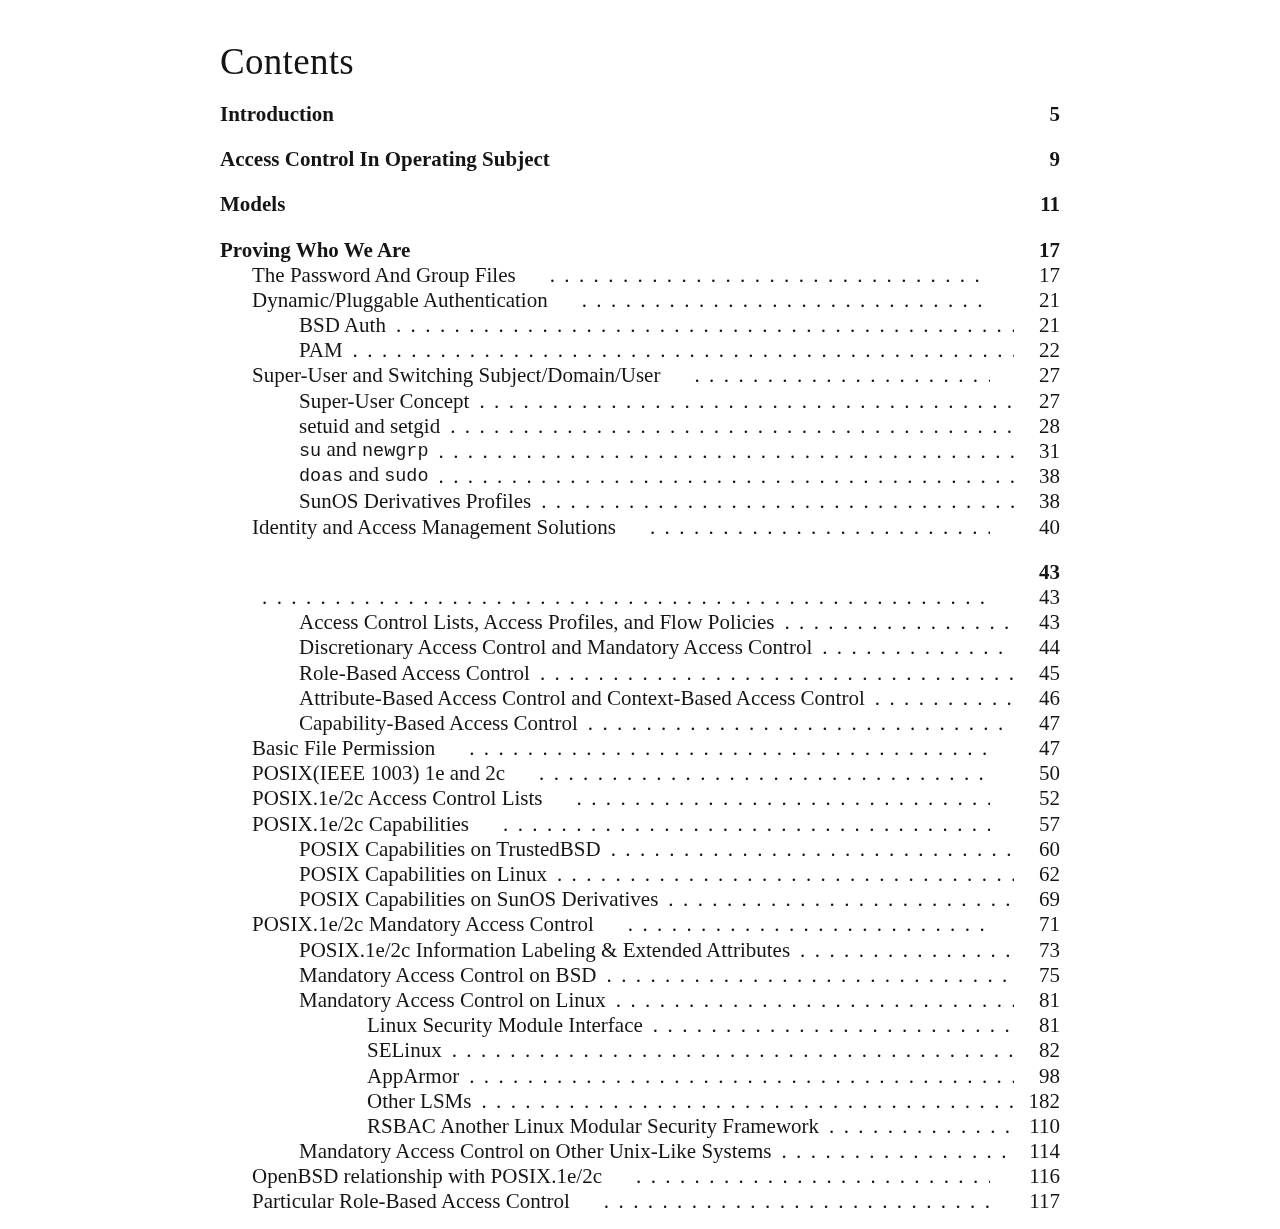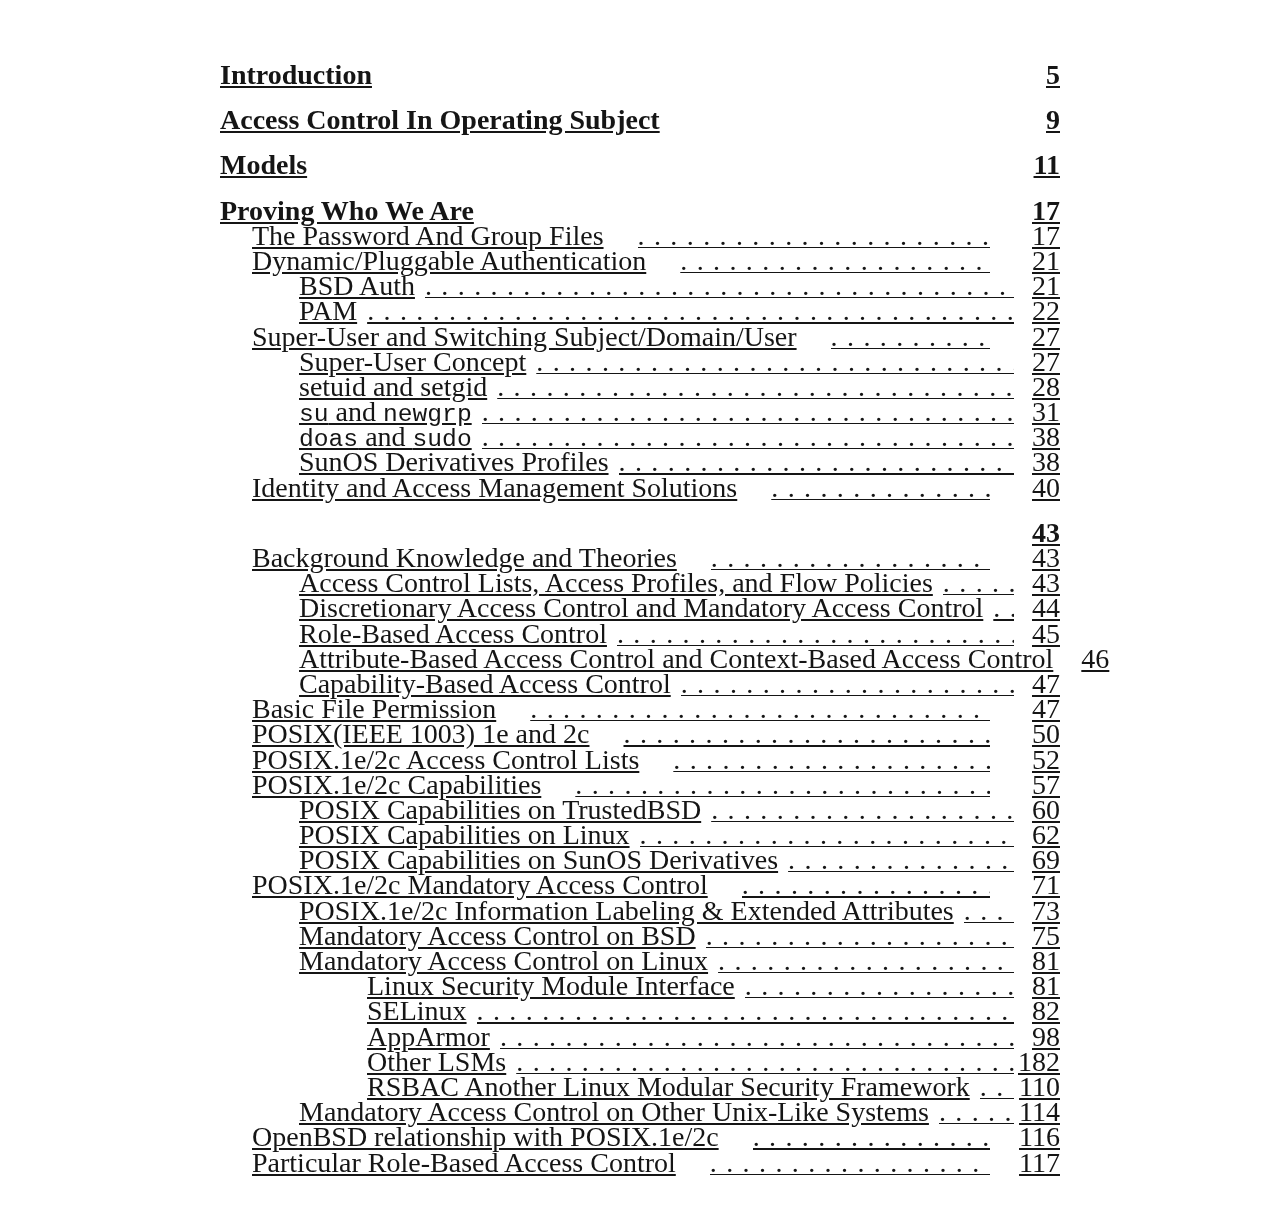--- a/index.html
+++ b/index.html
@@ -23,26 +23,25 @@
     font-size: 37px;
     font-weight: 400;
     line-height: 40px;
     letter-spacing: 0.3px;
   }
   .toc-list {
     margin-top: 0;
   }
   .toc-row {
     display: flex;
-    align-items: flex-start;
+    align-items: flex-end;
     height: 25.2px;
     line-height: 25.2px;
-    font-size: 28px;
+    font-size: 21px;
     white-space: nowrap;
-    text-decoration: underline;
   }
   .toc-row.level-0 {
     font-weight: bold;
     margin-top: 20px;
   }
   .toc-row.level-1 { padding-left: 32px; gap: 24px; }
   .toc-row.level-2 { padding-left: 79px; }
   .toc-row.level-3 { padding-left: 147px; }
   .toc-title {
     white-space: nowrap;
@@ -69,20 +68,21 @@
   .mono {
     font-family: "Liberation Mono", monospace;
     font-size: 0.88em;
     letter-spacing: 0;
   }
 </style>
 </head>
 <body>
 
 <div class="page">
+  <h1 class="doc-title">Contents</h1>
   <div class="toc-list">
   <div class="toc-row level-0">
     <span class="toc-title">Introduction</span>
     <span class="toc-leader empty"></span>
     <span class="toc-page">5</span>
   </div>
 
   <div class="toc-row level-0">
     <span class="toc-title">Access Control In Operating Subject</span>
     <span class="toc-leader empty"></span>
@@ -166,21 +166,20 @@
     <span class="toc-leader">..........................................................................................</span>
     <span class="toc-page">40</span>
   </div>
 
   <div class="toc-row level-0">
     <span class="toc-leader empty"></span>
     <span class="toc-page">43</span>
   </div>
 
   <div class="toc-row level-1">
-    <span class="toc-title">Background Knowledge and Theories</span>
     <span class="toc-leader">..........................................................................................</span>
     <span class="toc-page">43</span>
   </div>
 
   <div class="toc-row level-2">
     <span class="toc-title">Access Control Lists, Access Profiles, and Flow Policies</span>
     <span class="toc-leader">..........................................................................................</span>
     <span class="toc-page">43</span>
   </div>
 

